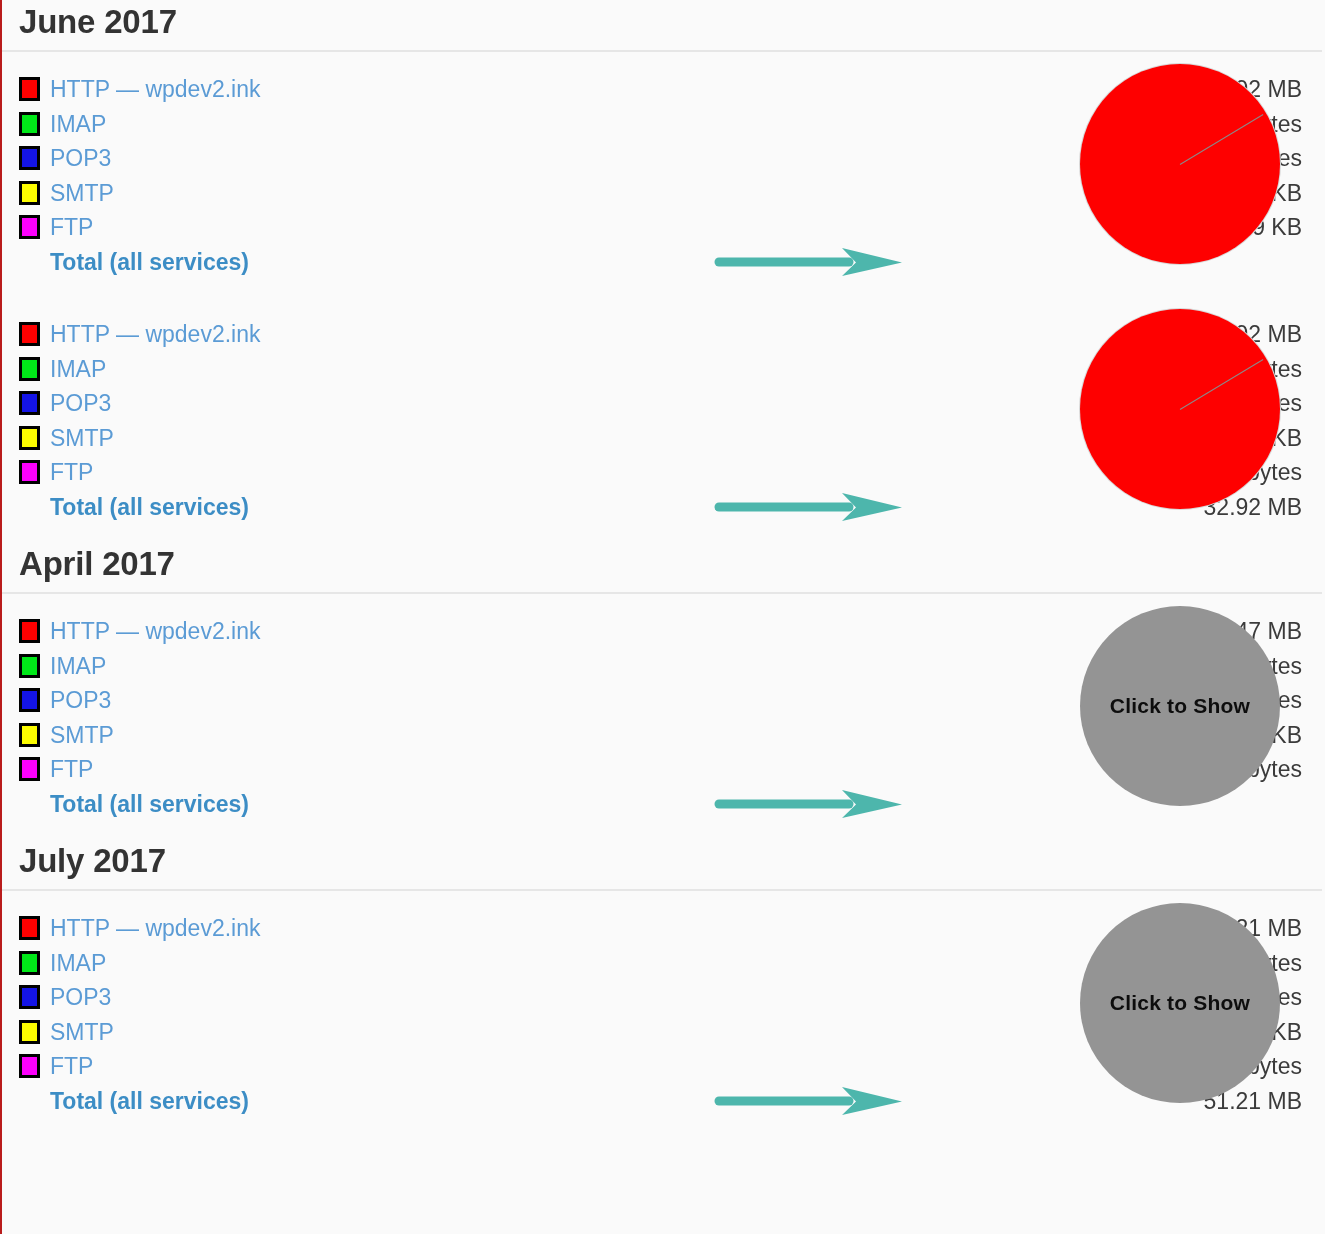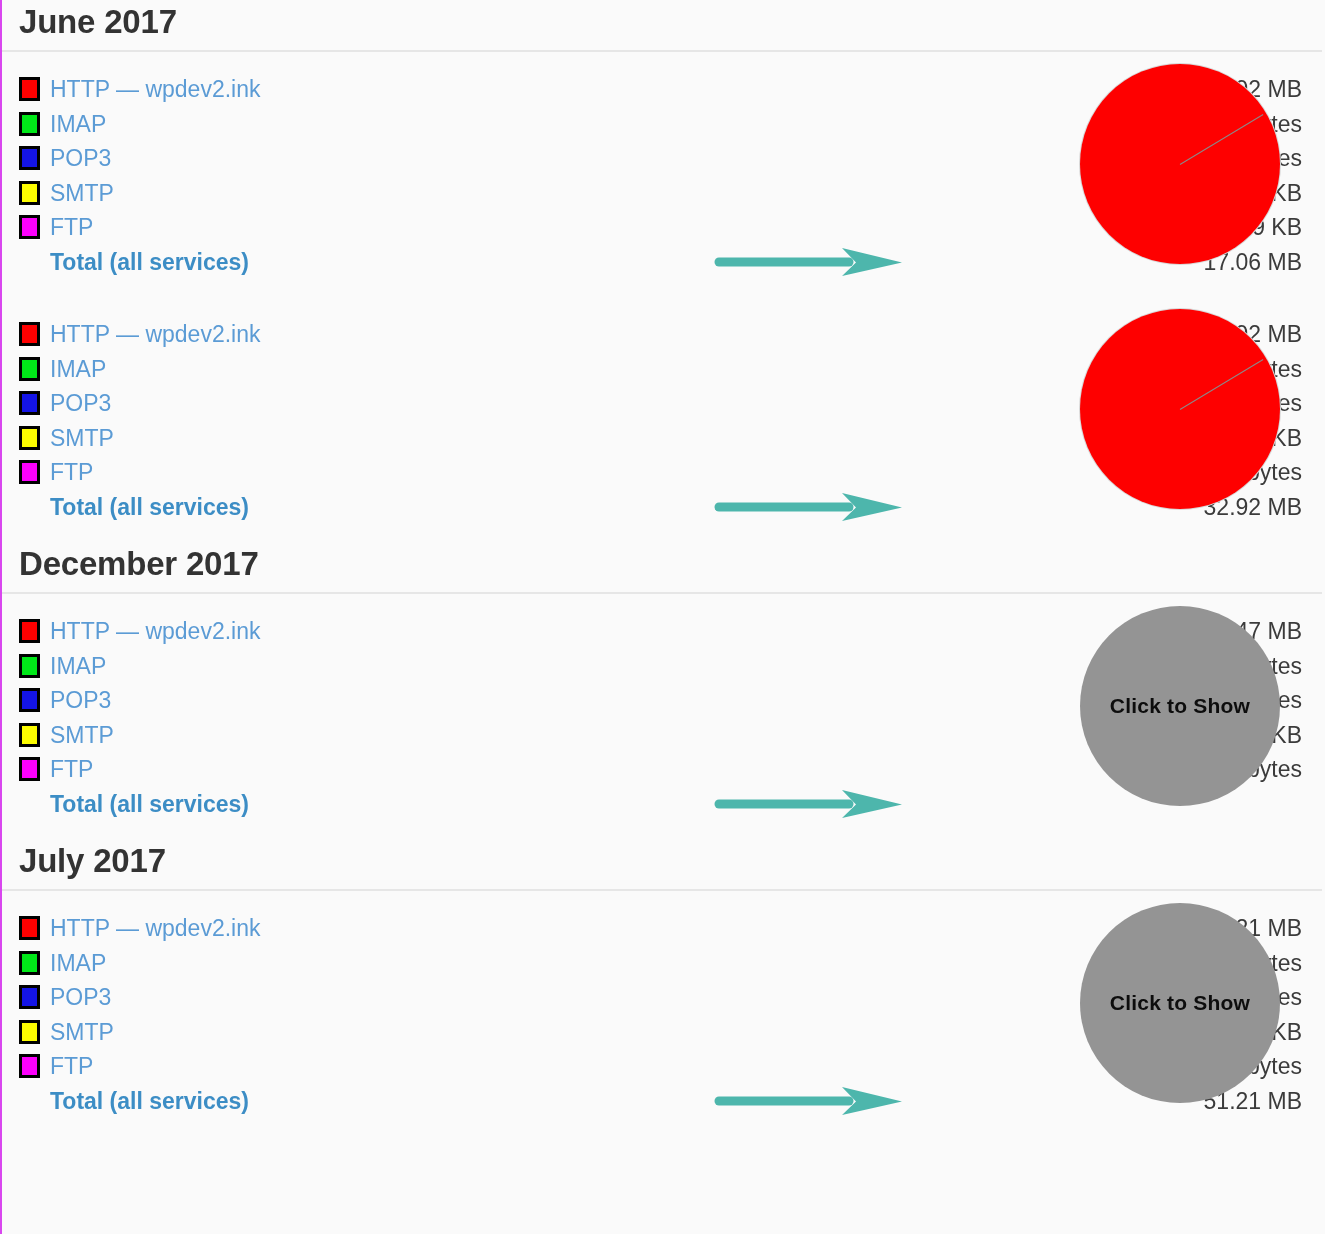--- a/index.html
+++ b/index.html
@@ -14,21 +14,21 @@
     overflow: hidden;
     font-family: "Liberation Sans", sans-serif;
     -webkit-font-smoothing: antialiased;
   }
 
   #app {
     position: relative;
     width: 1325px;
     height: 1234px;
     background: #fafafa;
-    border-left: 2px solid #d946ef;
+    border-left: 2px solid #b91c1c;
     box-sizing: border-box;
     overflow: hidden;
   }
 
   .month-block {
     position: relative;
     width: 100%;
   }
 
   
@@ -206,21 +206,20 @@
         <div class="svc-row">
           <span class="swatch-cell">
             <span class="swatch" style="background: rgb(252, 0, 252);"></span>
           </span>
           <a class="svc-label" style="text-decoration: none;">FTP</a>
           <span class="svc-value">147.79 KB</span>
         </div>
         <div class="svc-row">
           <span class="swatch-cell"></span>
           <a class="svc-label total" style="text-decoration: none;">Total (all services)</a>
-          <span class="svc-value">17.06 MB</span>
           <span class="arrow-holder">
             <svg width="190" height="30" viewBox="0 0 190 30" xmlns="http://www.w3.org/2000/svg">
               <path d="M5 15 L135 15" stroke="#4db6ac" stroke-width="9" stroke-linecap="round" fill="none"></path>
               <path d="M128 1 L188 15.5 L128 29 L142 15.5 Z" fill="#4db6ac"></path>
             </svg>
           </span>
         </div>
         <div class="chart-slot">
           <div class="chart-inner">
             <div class="pie red">
@@ -281,21 +280,21 @@
         <div class="chart-slot">
           <div class="chart-inner">
             <div class="pie red">
               <span class="start-line"></span>
             </div>
           </div>
         </div>
       </div>
     </div>
     <div class="month-block">
-      <h2 class="month-heading">December 2017</h2>
+      <h2 class="month-heading">April 2017</h2>
       <div class="rows-wrap">
         <div class="svc-row">
           <span class="swatch-cell">
             <span class="swatch" style="background: rgb(254, 0, 0);"></span>
           </span>
           <a class="svc-label" style="text-decoration: none;">HTTP — wpdev2.ink</a>
           <span class="svc-value">23.47 MB</span>
         </div>
         <div class="svc-row">
           <span class="swatch-cell">

